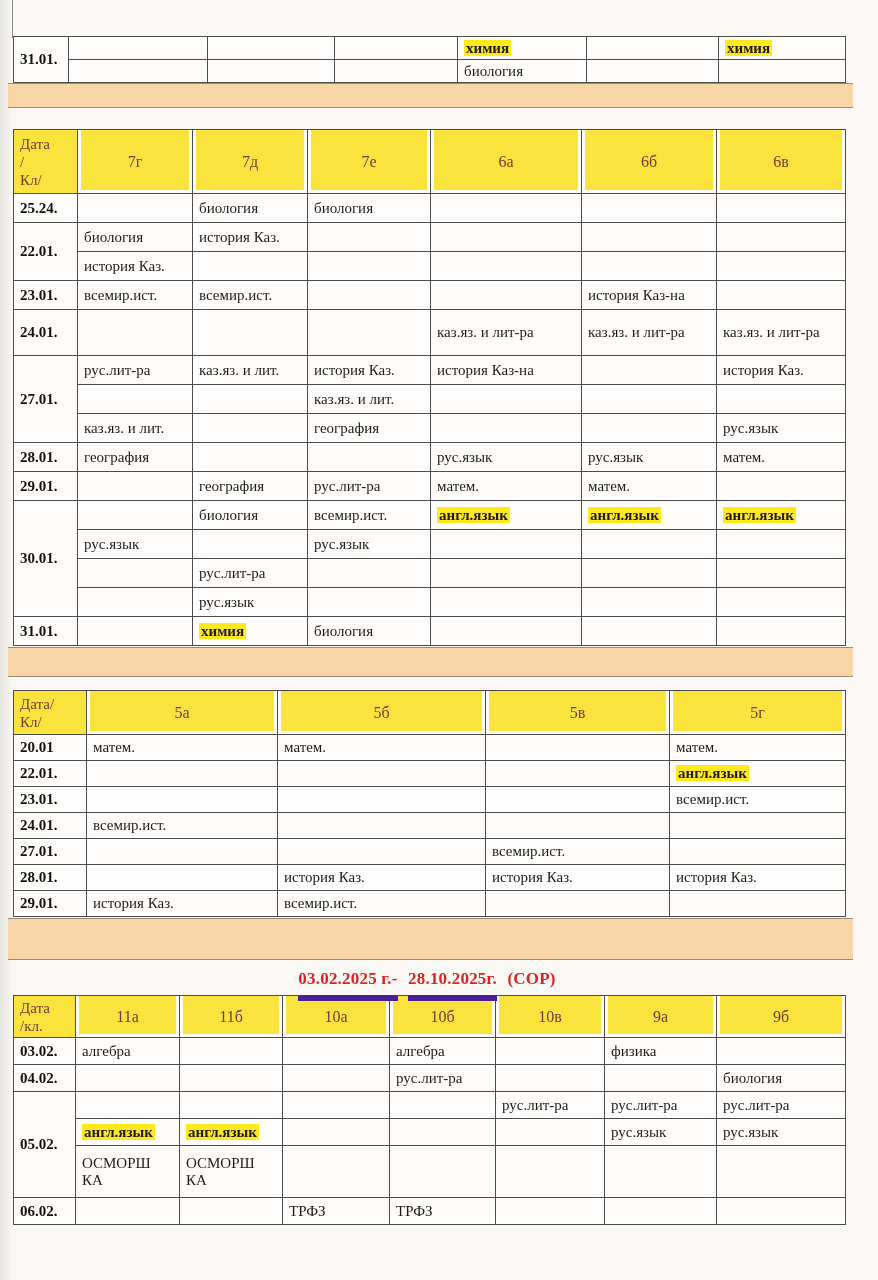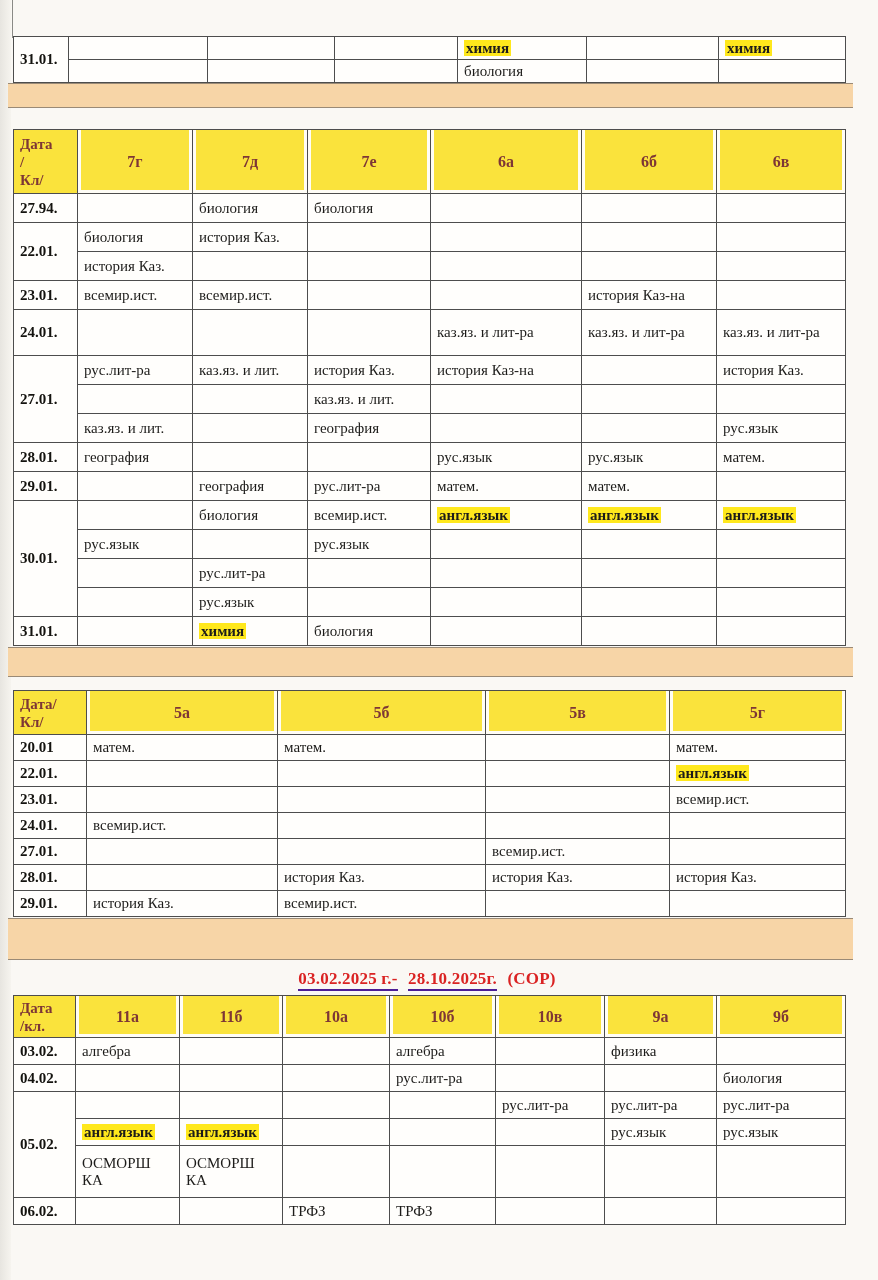--- a/index.html
+++ b/index.html
@@ -34,21 +34,21 @@
     font-size: 15px;
     color: #1d1c1a;
     vertical-align: middle;
     overflow: hidden;
     overflow-wrap: anywhere;
     text-align: left;
   }
   .sched th {
     background: var(--header_yellow, #fae33c);
     color: var(--header_text, #7d3636);
-    font-weight: bold;
+    font-weight: normal;
     font-size: 16px;
     text-align: center;
     box-shadow: inset 3px 0 0 #fffdf6, inset -3px 0 0 #fffdf6, inset 0 -3px 0 #fffdf6;
   }
   .sched th.corner {
     text-align: left;
     font-size: 15px;
     box-shadow: none;
     line-height: 1.2;
   }
@@ -86,22 +86,22 @@
 
   .period-title {
     margin: 9px 0 6px 0;
     text-align: center;
     font-weight: bold;
     font-size: 17px;
     color: var(--title_red, #da2323);
     letter-spacing: .2px;
   }
   .period-title .u {
-    border-bottom: 2px solid #4c1d95;
-    padding-bottom: 1px;
+    border-bottom: 6px solid #4c1d95;
+    padding-bottom: 7px;
   }
   .period-title span { margin-right: 6px; }
   .period-title span:last-child { margin-right: 4px; }
 </style>
 </head>
 <body>
 
 <div class="scan-edge"></div>
 <div class="prev-table-line"></div>
 
@@ -160,21 +160,21 @@
           <th>7г</th>
           <th>7д</th>
           <th>7е</th>
           <th>6а</th>
           <th>6б</th>
           <th>6в</th>
         </tr>
       </thead>
       <tbody>
         <tr>
-          <td class="date" rowspan="1">27.94.</td>
+          <td class="date" rowspan="1">25.24.</td>
           <td></td>
           <td><span>биология</span></td>
           <td><span>биология</span></td>
           <td></td>
           <td></td>
           <td></td>
         </tr>
         <tr>
           <td class="date" rowspan="2">22.01.</td>
           <td><span>биология</span></td>

